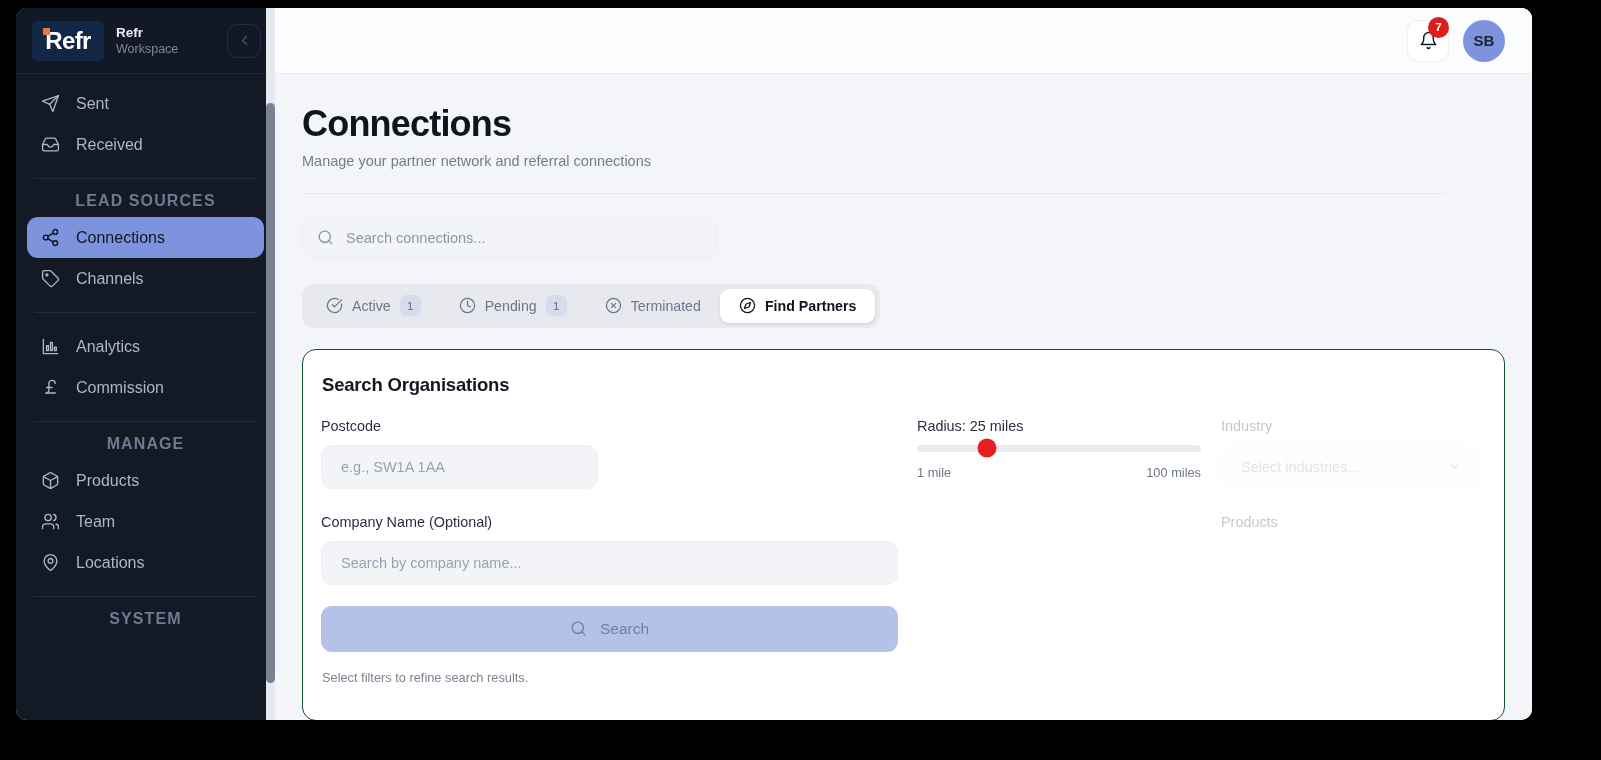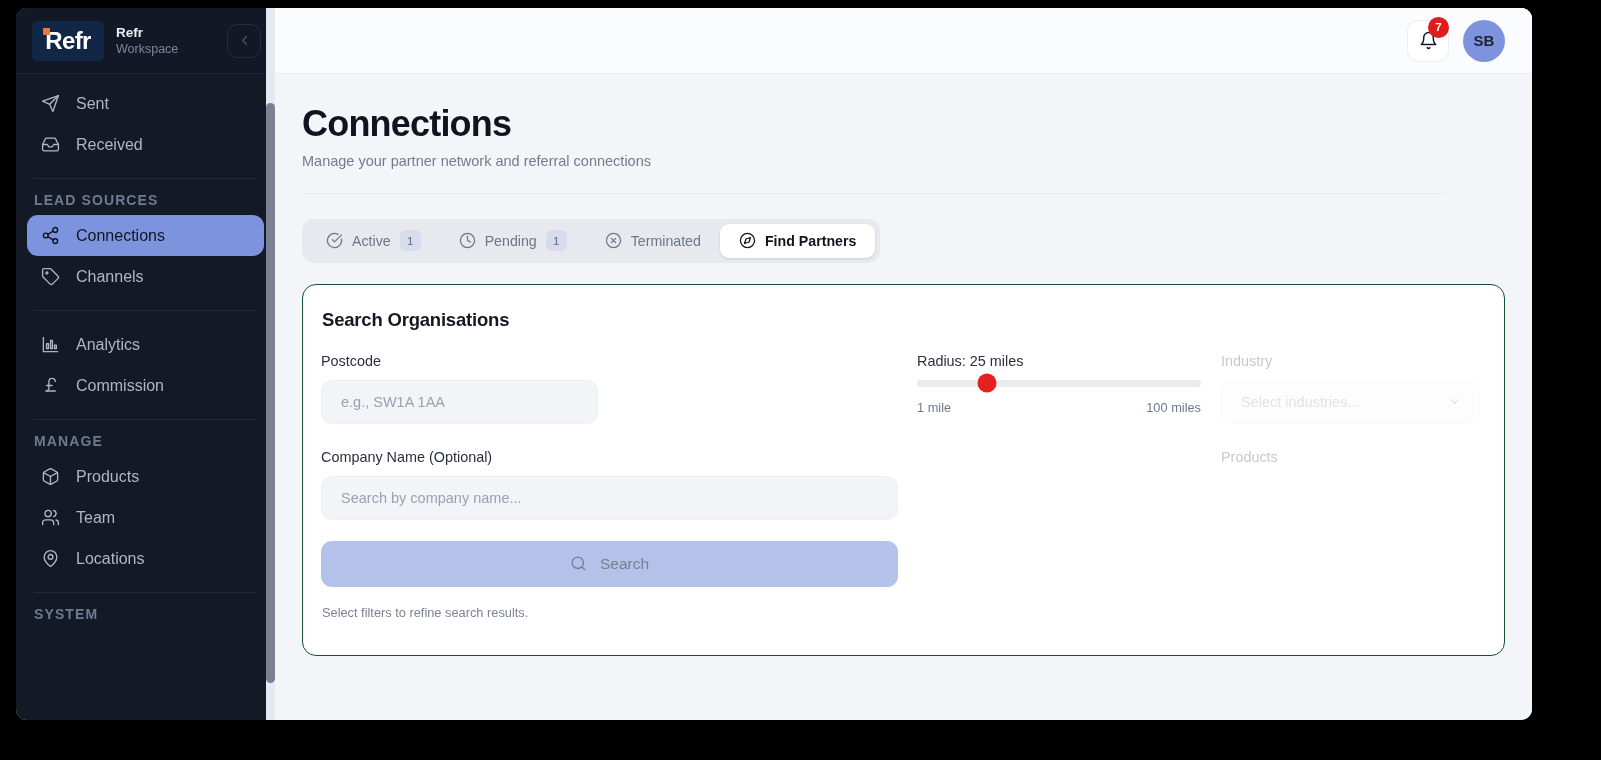--- a/index.html
+++ b/index.html
@@ -100,24 +100,25 @@
     color: #10151f;
   }
   .nav-item.active .ni-ico svg { stroke: #10151f; }
   .nav-sep {
     height: 1px;
     background: #232a3a;
     margin: 13px 18px 13px 18px;
   }
   .nav-group-title {
     color: #6e7a91;
-    font-size: 14px;
+    font-size: 16px;
     font-weight: bold;
     letter-spacing: 1.1px;
     padding: 0 18px 7px 18px;
+    text-align: center;
   }
   .sb-scrollbar {
     position: absolute;
     right: 0px; top: 0;
     width: 9px; height: 100%;
     background: #e6e9ef;
   }
   .sb-scrollbar .thumb {
     position: absolute;
     left: 0; top: 95px;
@@ -506,20 +507,29 @@
       </div>
       <div class="avatar">SB</div>
     </header>
 
     <div class="content">
 
       <h1 class="page-title">Connections</h1>
       <div class="page-sub">Manage your partner network and referral connections</div>
       <div class="hr"></div>
 
+      <div class="search-wrap">
+        <span>
+          <svg width="17" height="17" viewBox="0 0 24 24" fill="none" stroke="#8d96a7" stroke-width="1.9" stroke-linecap="round" stroke-linejoin="round">
+                <circle cx="11" cy="11" r="8"></circle>
+                <path d="m21 21-4.3-4.3"></path>
+              </svg>
+        </span>
+        <span class="ph">Search connections...</span>
+      </div>
 
       <div class="tabs">
 
         <div class="tab">
           <span>
             <svg width="17" height="17" viewBox="0 0 24 24" fill="none" stroke="#6d7687" stroke-width="1.8" stroke-linecap="round" stroke-linejoin="round">
                   <path d="M21.8 10A10 10 0 1 1 17 3.34"></path>
                   <path d="m9 11 3 3L22 4"></path>
                 </svg>
           </span>

